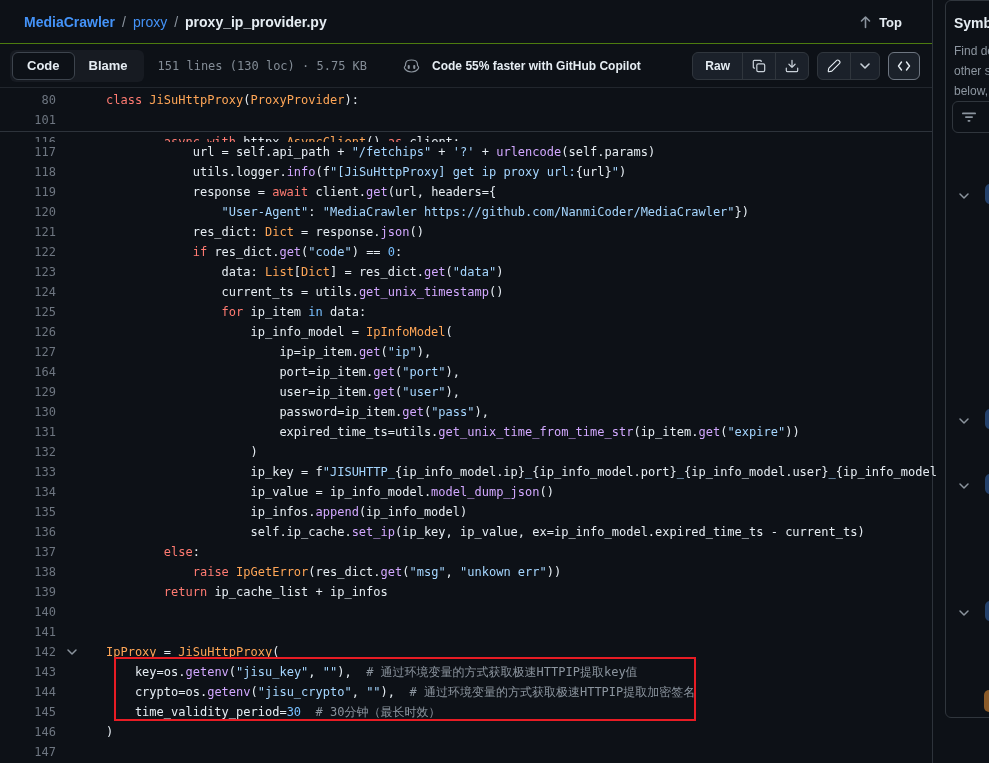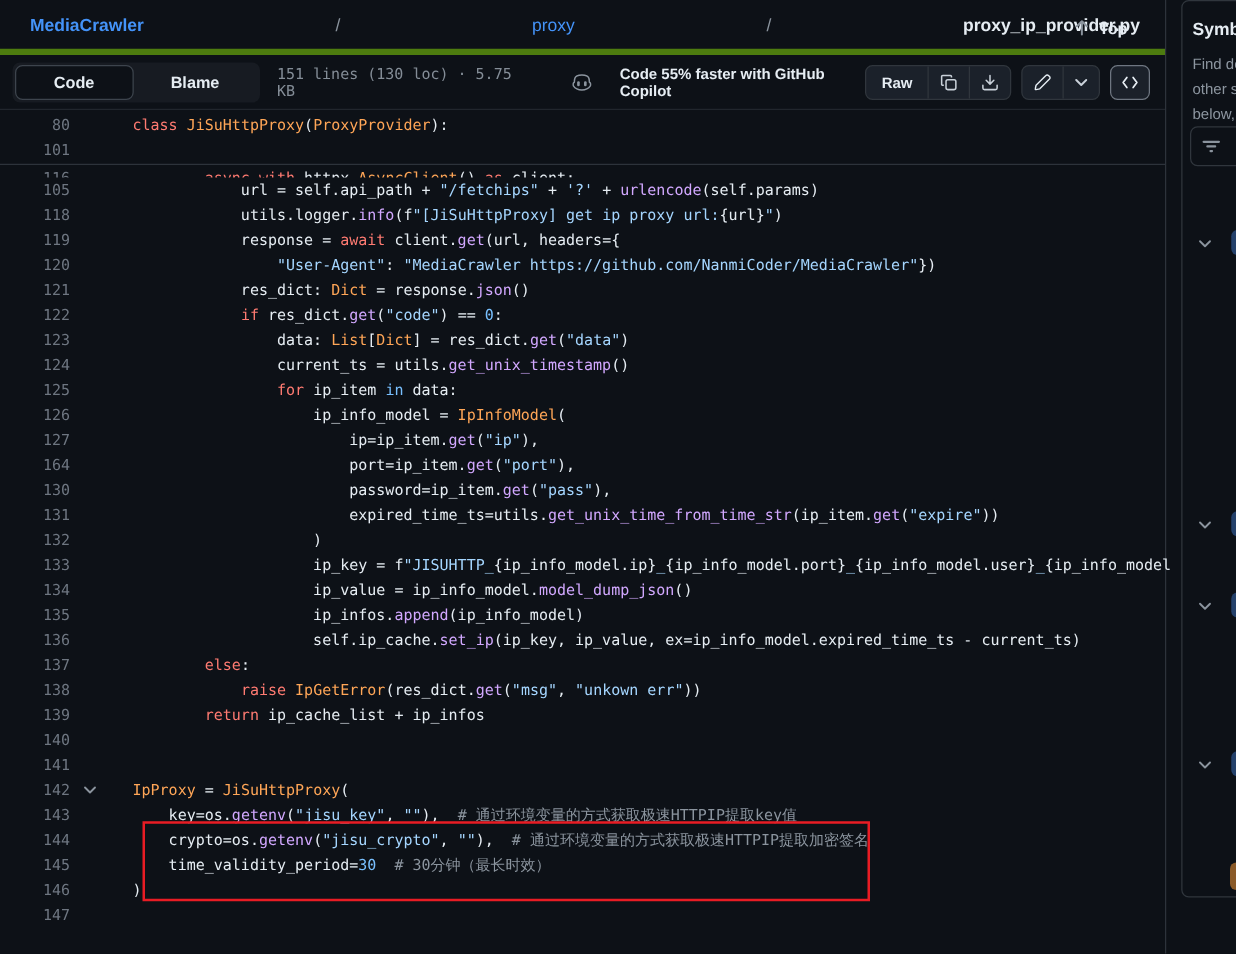--- a/index.html
+++ b/index.html
@@ -5,37 +5,37 @@
   * { margin:0; padding:0; box-sizing:border-box; }
   html,body { width:989px; height:763px; overflow:hidden; background:#0d1117; }
   body { font-family:"Liberation Sans", sans-serif; color:#e6edf3; position:relative; }
 
   
   .main-col { position:absolute; left:0; top:0; width:933px; height:763px;
               border-right:1px solid #2d333b; background:#0d1117; }
 
   
   .breadcrumb-row { height:44px; display:flex; align-items:center; padding:0 20px 0 24px;
-                    border-bottom:5px solid #4d7c0f; position:relative;justify-content:space-between; }
+                    border-bottom:1px solid #4d7c0f; position:relative; }
   .crumb-link { color:#4493f8; font-size:14px; font-weight:600; text-decoration:none; cursor:pointer; }
   .crumb-sep { color:#8b949e; font-size:14px; margin:0 7px; }
   .crumb-file { color:#e6edf3; font-size:14px; font-weight:700; }
   .top-btn { position:absolute; right:22px; top:8px; height:28px; display:flex; align-items:center;
              gap:7px; padding:0 8px; border-radius:6px; cursor:pointer; }
   .top-btn span.lbl { font-size:13px; font-weight:600; color:#e6edf3; }
 
   
   .toolbar-row { height:44px; display:flex; align-items:center; padding:0 12px 0 10px;
                  border-bottom:1px solid #21262d; position:relative; }
   .seg-ctl { display:flex; align-items:center; background:#171b22; border-radius:6px; padding:2px; height:32px; }
-  .seg { height:28px; padding:0 30px; display:flex; align-items:center; font-size:13px; font-weight:600;
+  .seg { height:28px; padding:0 14px; display:flex; align-items:center; font-size:13px; font-weight:600;
          color:#e6edf3; border-radius:6px; cursor:pointer; }
   .seg.active { background:#0d1117; border:1px solid #3d444d; }
   .file-meta { font-family:"DejaVu Sans Mono", monospace; font-size:12px; color:#848d97; margin-left:14px; }
-  .copilot { display:flex; align-items:center; gap:22px; margin-left:36px; }
+  .copilot { display:flex; align-items:center; gap:12px; margin-left:36px; }
   .copilot .txt { font-size:12px; font-weight:700; color:#e6edf3; }
   .tb-right { margin-left:auto; display:flex; align-items:center; gap:8px; }
   .btn-group { display:flex; align-items:stretch; height:28px; border:1px solid #30363d; border-radius:6px;
                background:#1b212a; overflow:hidden; }
   .btn-seg { display:flex; align-items:center; justify-content:center; padding:0 9px; cursor:pointer;
              border-left:1px solid #30363d; color:#c9d1d9; }
   .btn-seg:first-child { border-left:none; }
   .btn-seg .raw-lbl { font-size:12px; font-weight:600; color:#e6edf3; padding:0 3px; }
   .btn-solo { height:28px; width:32px; border:1px solid #6e7681; border-radius:6px; background:#1b212a;
               display:flex; align-items:center; justify-content:center; cursor:pointer; color:#e6edf3; }
@@ -164,21 +164,21 @@
         </div>
       </div>
     <div class="clip-line" id="clipline">
         <div class="row">
           <div class="ln">116</div>
           <div class="lc"><span class="tk-p">        </span><span class="tk-k">async with </span><span class="tk-p">httpx.</span><span class="tk-c">AsyncClient</span><span class="tk-p">() </span><span class="tk-k">as</span><span class="tk-p"> client:</span></div>
         </div>
       </div>
     <div id="codelines">
         <div class="row">
-          <div class="ln">105</div>
+          <div class="ln">117</div>
           <div class="lc"><span class="tk-p">            url = self.api_path + </span><span class="tk-s">"/fetchips"</span><span class="tk-p"> + </span><span class="tk-s">'?'</span><span class="tk-p"> + </span><span class="tk-f">urlencode</span><span class="tk-p">(self.params)</span></div>
         </div>
         <div class="row">
           <div class="ln">118</div>
           <div class="lc"><span class="tk-p">            utils.logger.</span><span class="tk-f">info</span><span class="tk-p">(f</span><span class="tk-s">"[JiSuHttpProxy] get ip proxy url:</span><span class="tk-p">{url}</span><span class="tk-s">"</span><span class="tk-p">)</span></div>
         </div>
         <div class="row">
           <div class="ln">119</div>
           <div class="lc"><span class="tk-p">            response = </span><span class="tk-k">await</span><span class="tk-p"> client.</span><span class="tk-f">get</span><span class="tk-p">(url, headers={</span></div>
         </div>
@@ -210,20 +210,24 @@
           <div class="ln">126</div>
           <div class="lc"><span class="tk-p">                    ip_info_model = </span><span class="tk-c">IpInfoModel</span><span class="tk-p">(</span></div>
         </div>
         <div class="row">
           <div class="ln">127</div>
           <div class="lc"><span class="tk-p">                        ip=ip_item.</span><span class="tk-f">get</span><span class="tk-p">(</span><span class="tk-s">"ip"</span><span class="tk-p">),</span></div>
         </div>
         <div class="row">
           <div class="ln">164</div>
           <div class="lc"><span class="tk-p">                        port=ip_item.</span><span class="tk-f">get</span><span class="tk-p">(</span><span class="tk-s">"port"</span><span class="tk-p">),</span></div>
+        </div>
+        <div class="row">
+          <div class="ln">129</div>
+          <div class="lc"><span class="tk-p">                        user=ip_item.</span><span class="tk-f">get</span><span class="tk-p">(</span><span class="tk-s">"user"</span><span class="tk-p">),</span></div>
         </div>
         <div class="row">
           <div class="ln">130</div>
           <div class="lc"><span class="tk-p">                        password=ip_item.</span><span class="tk-f">get</span><span class="tk-p">(</span><span class="tk-s">"pass"</span><span class="tk-p">),</span></div>
         </div>
         <div class="row">
           <div class="ln">131</div>
           <div class="lc"><span class="tk-p">                        expired_time_ts=utils.</span><span class="tk-f">get_unix_time_from_time_str</span><span class="tk-p">(ip_item.</span><span class="tk-f">get</span><span class="tk-p">(</span><span class="tk-s">"expire"</span><span class="tk-p">))</span></div>
         </div>
         <div class="row">

